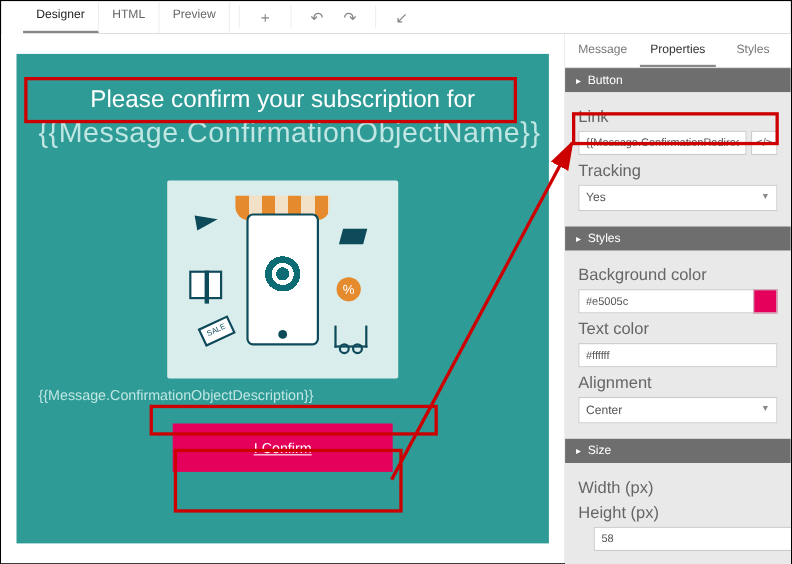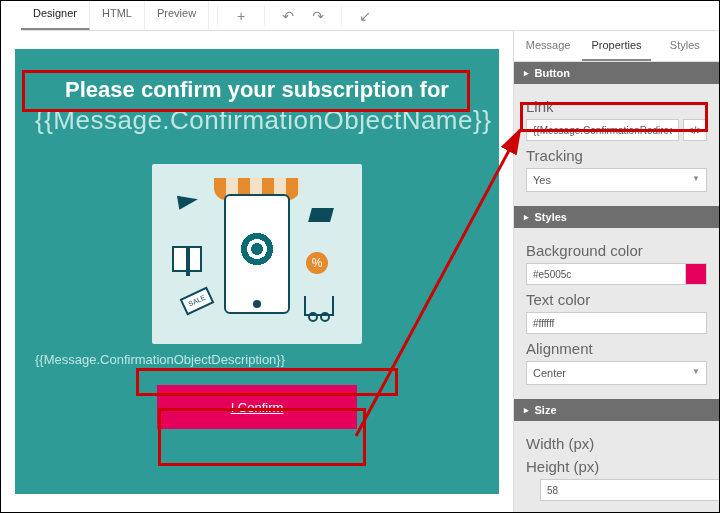--- a/index.html
+++ b/index.html
@@ -10,21 +10,21 @@
   .view-tabs { display: flex; }
   .view-tab { padding: 6px 12px; font-size: 11px; color: #666; border-right: 1px solid #eee; cursor: pointer; }
   .view-tab.active { color: #222; border-bottom: 2px solid #888; }
   .tb-sep { width: 1px; background: #eee; margin: 4px 8px; }
   .tb-btn { width: 30px; display: flex; align-items: center; justify-content: center; color: #888; cursor: pointer; font-size: 14px; }
   
   
   .main { display: flex; height: calc(100% - 30px); }
   .canvas-wrap { flex: 1; padding: 18px 14px; overflow: hidden; background: #fff; position: relative; }
   .canvas { background: #2f9b96; height: 100%; position: relative; padding: 28px 20px 20px 20px; }
-  .headline { color: #fff; font-size: 22px; text-align: center; font-weight: 700; }
+  .headline { color: #fff; font-size: 22px; text-align: center; font-weight: 400; }
   .placeholder-big { color: #bfe6e3; font-size: 26px; text-align: center; margin-top: 2px; letter-spacing: .5px; }
   
   .hero { margin: 28px auto 0 auto; width: 210px; height: 180px; background: #d9edec; border-radius: 2px; position: relative; overflow: hidden; }
   
   .phone { position: absolute; left: 72px; top: 30px; width: 66px; height: 120px; background: #fff; border: 2px solid #0d4a5a; border-radius: 6px; }
   .phone::after { content:""; position:absolute; left:50%; bottom:4px; width:8px; height:8px; background:#0d4a5a; border-radius:50%; transform:translateX(-50%); }
   .awning { position:absolute; left:62px; top:14px; width:86px; height:22px; background: repeating-linear-gradient(90deg,#e68a2e 0 12px,#f3e1c7 12px 24px); border-radius: 0 0 12px 12px; }
   .target { position:absolute; left:86px; top:66px; width:38px; height:38px; border-radius:50%; background: radial-gradient(circle,#0d6b74 0 6px,#fff 6px 10px,#0d6b74 10px 16px,#fff 16px 20px,#0d6b74 20px 24px); }
   .gift { position:absolute; left:20px; top:82px; width:30px; height:26px; background:#fff; border:2px solid #0d4a5a; }
   .gift::before{content:"";position:absolute;left:12px;top:-2px;width:4px;height:30px;background:#0d4a5a;}
@@ -46,21 +46,21 @@
   .rb2 { left:136px; top:368px; width:262px; height:28px; }
   .rb3 { left:158px; top:408px; width:208px; height:58px; }
   .rb4 { left:520px; top:102px; width:188px; height:30px; }
   .arrow-svg { position:absolute; left:0; top:0; pointer-events:none; }
   
   
   .side { width: 206px; border-left:1px solid #ddd; background:#f5f5f5; display:flex; flex-direction:column; overflow-y:auto; }
   .side-tabs { display:flex; border-bottom:1px solid #ddd; background:#fff; }
   .side-tab { flex:1; text-align:center; padding:8px 0; font-size:11px; color:#777; cursor:pointer; }
   .side-tab.active { color:#333; border-bottom:2px solid #888; }
-  .section-head { background:#6e6e6e; color:#fff; font-size:11px; padding:5px 10px; display:flex; align-items:center; gap:6px;font-weight:bold; }
+  .section-head { background:#6e6e6e; color:#fff; font-size:11px; padding:5px 10px; display:flex; align-items:center; gap:6px; }
   .section-head::before { content:"▸"; font-size:9px; }
   .section-body { padding:8px 12px 14px 12px; background:#e9e9e9; }
   .fld-label { font-size:15px; color:#666; margin:6px 0 4px 0; }
   .input-row { display:flex; gap:4px; }
   .text-input { flex:1; background:#fff; border:1px solid #ccc; padding:5px 6px; font-size:10px; color:#555; height:22px; }
   .code-btn { width:24px; height:22px; background:#fff; border:1px solid #ccc; display:flex; align-items:center; justify-content:center; font-size:10px; color:#666; cursor:pointer;}
   .select { background:#fff; border:1px solid #ccc; padding:5px 6px; font-size:11px; color:#555; height:24px; width:100%; position:relative; cursor:pointer;}
   .select::after { content:"▼"; position:absolute; right:6px; top:5px; font-size:8px; color:#888;}
   .swatch-row { display:flex; }
   .swatch { width:22px; height:22px; background:#e5005c; border:1px solid #ccc; margin-left:-1px;}

